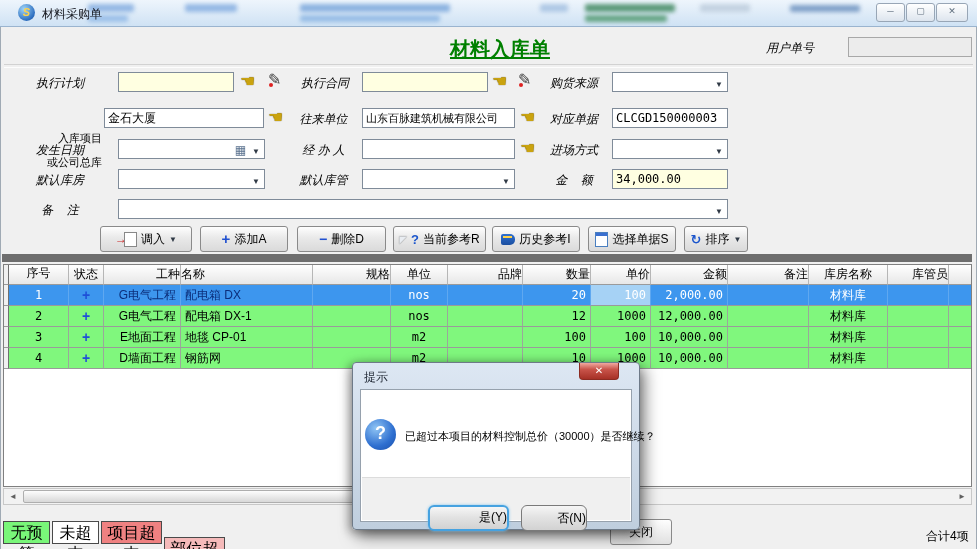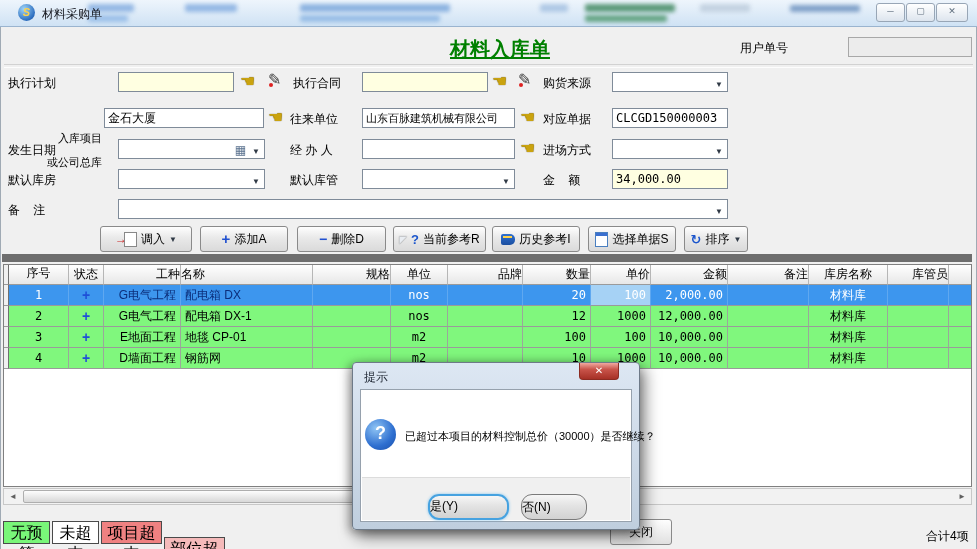--- a/index.html
+++ b/index.html
@@ -14,21 +14,21 @@
     color:#ffd24a;font-weight:bold;font-style:italic;font-size:11px;text-align:center;line-height:16px;}
   .win-title{position:absolute;left:42px;top:6px;font-size:12px;color:#11131a;}
   .winbtn{position:absolute;top:3px;width:27px;height:17px;border:1px solid #98a6b6;border-radius:3px;
     background:linear-gradient(#ffffff,#dde5ee);color:#61707f;font-size:9px;text-align:center;line-height:15px;cursor:default;}
   
   .panel{position:absolute;top:27px;left:0;width:977px;height:522px;background:#f0f0f0;
     border-left:1px solid #a0aab4;border-right:1px solid #a0aab4;box-sizing:border-box;}
   .form-title{position:absolute;top:36px;left:380px;width:240px;text-align:center;
     font-size:20px;font-weight:bold;color:#008000;text-decoration:underline;}
   .groove{position:absolute;top:64px;left:4px;right:4px;height:2px;border-top:1px solid #d2d2d2;border-bottom:1px solid #fdfdfd;}
-  .flabel{position:absolute;text-align:left;white-space:pre;line-height:14px;}
+  .flabel{position:absolute;text-align:center;white-space:pre;line-height:14px;font-style:italic;}
   .flabel2{position:absolute;text-align:right;font-size:11px;line-height:12px;white-space:pre;}
   .fld{position:absolute;height:20px;border:1px solid #7f8b99;background:#fff;
     line-height:18px;padding:0 3px;box-sizing:border-box;overflow:hidden;white-space:pre;}
   .yellow{background:#ffffe1;}
   .gray{background:#ececec;border-color:#a8a8a8;}
   .mono{font-family:"DejaVu Sans Mono","Liberation Mono",monospace;}
   .ddarrow{position:absolute;right:4px;top:3px;font-size:8px;color:#303a46;}
   .calglyph{position:absolute;right:18px;top:1px;font-size:12px;color:#5b7390;}
   .hand{position:absolute;font-size:17px;color:#caa30f;text-shadow:0 0 1px #4a3a00;line-height:20px;}
   .pen{position:absolute;font-size:16px;color:#3a3a3a;transform:rotate(0deg);line-height:20px;}
@@ -96,22 +96,22 @@
   .dlg-close{position:absolute;left:226px;top:0;width:40px;height:17px;
     background:linear-gradient(#f0a8a0,#c9544a 40%,#a63026);border:1px solid #8c2b22;border-top:none;
     border-radius:0 0 4px 4px;color:#fff;font-size:10px;font-weight:bold;text-align:center;line-height:15px;box-sizing:border-box;}
   .dlg-body{position:absolute;left:7px;top:26px;width:272px;height:133px;background:#fff;
     border:1px solid #96a1ad;box-sizing:border-box;}
   .dlg-strip{position:absolute;left:1px;right:1px;bottom:1px;height:42px;background:#f0f0f0;border-top:1px solid #dcdcdc;}
   .dlg-icon{position:absolute;left:12px;top:56px;width:31px;height:31px;border-radius:50%;
     background:radial-gradient(circle at 35% 30%,#8fc4f4,#2e6fd0 60%,#1a4ea8);
     color:#fff;font-weight:bold;font-size:18px;text-align:center;line-height:29px;z-index:11;}
   .dlg-msg{position:absolute;left:52px;top:66px;width:228px;font-size:11px;white-space:nowrap;z-index:11;}
-  .dbtn{position:absolute;height:26px;border:1px solid #7a7a7a;border-radius:11px;
-    background:linear-gradient(#f6f6f6,#e3e3e3 45%,#d2d2d2);text-align:left;line-height:24px;box-sizing:border-box;z-index:11;}
+  .dbtn{position:absolute;height:26px;border:1px solid #7a7a7a;border-radius:6px;
+    background:linear-gradient(#f6f6f6,#e3e3e3 45%,#d2d2d2);text-align:right;line-height:24px;box-sizing:border-box;z-index:11;margin-top:11px;}
   .dbtn-yes{left:75px;top:131px;width:81px;border:2px solid #46a2e0;line-height:21px;box-shadow:0 0 3px #7fc4ef;}
   .dbtn-no{left:168px;top:131px;width:66px;}
 </style>
 </head>
 <body>
 
 <div id="screen">
 
   <div class="titlebar">
     <div class="blob" style="left:88px;top:4px;width:46px;height:8px;background:#7aa6dd;"></div>

